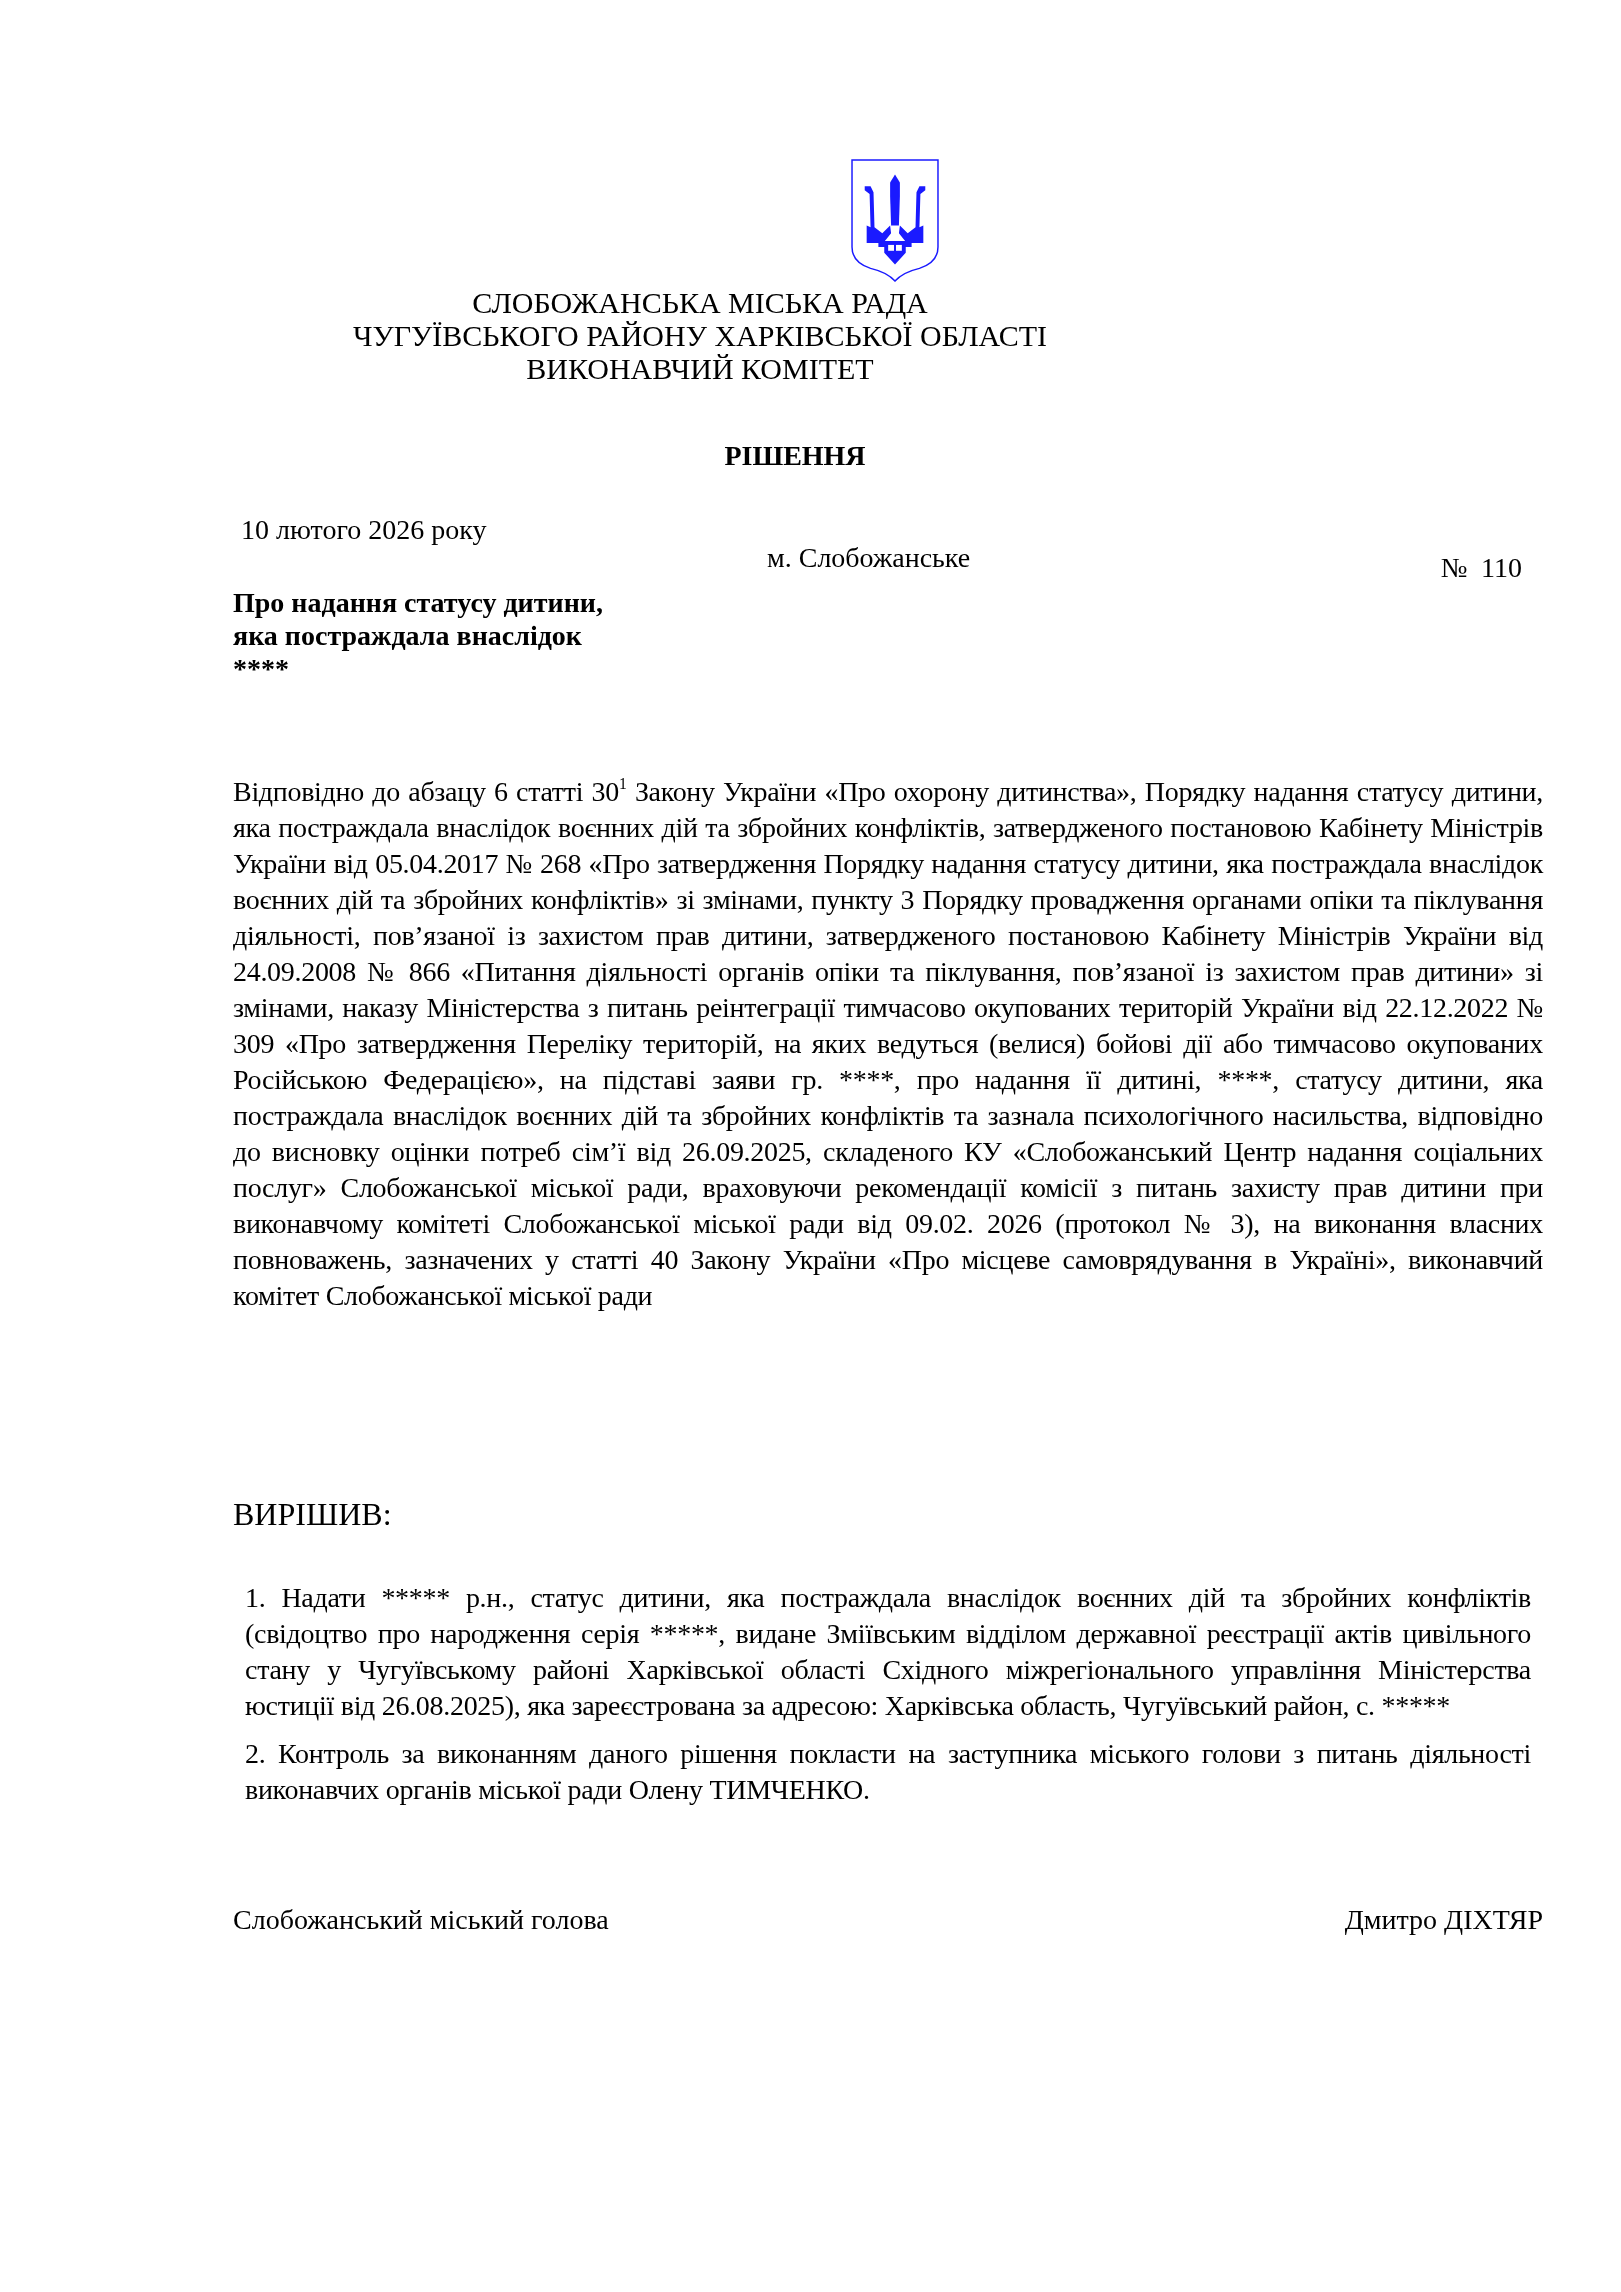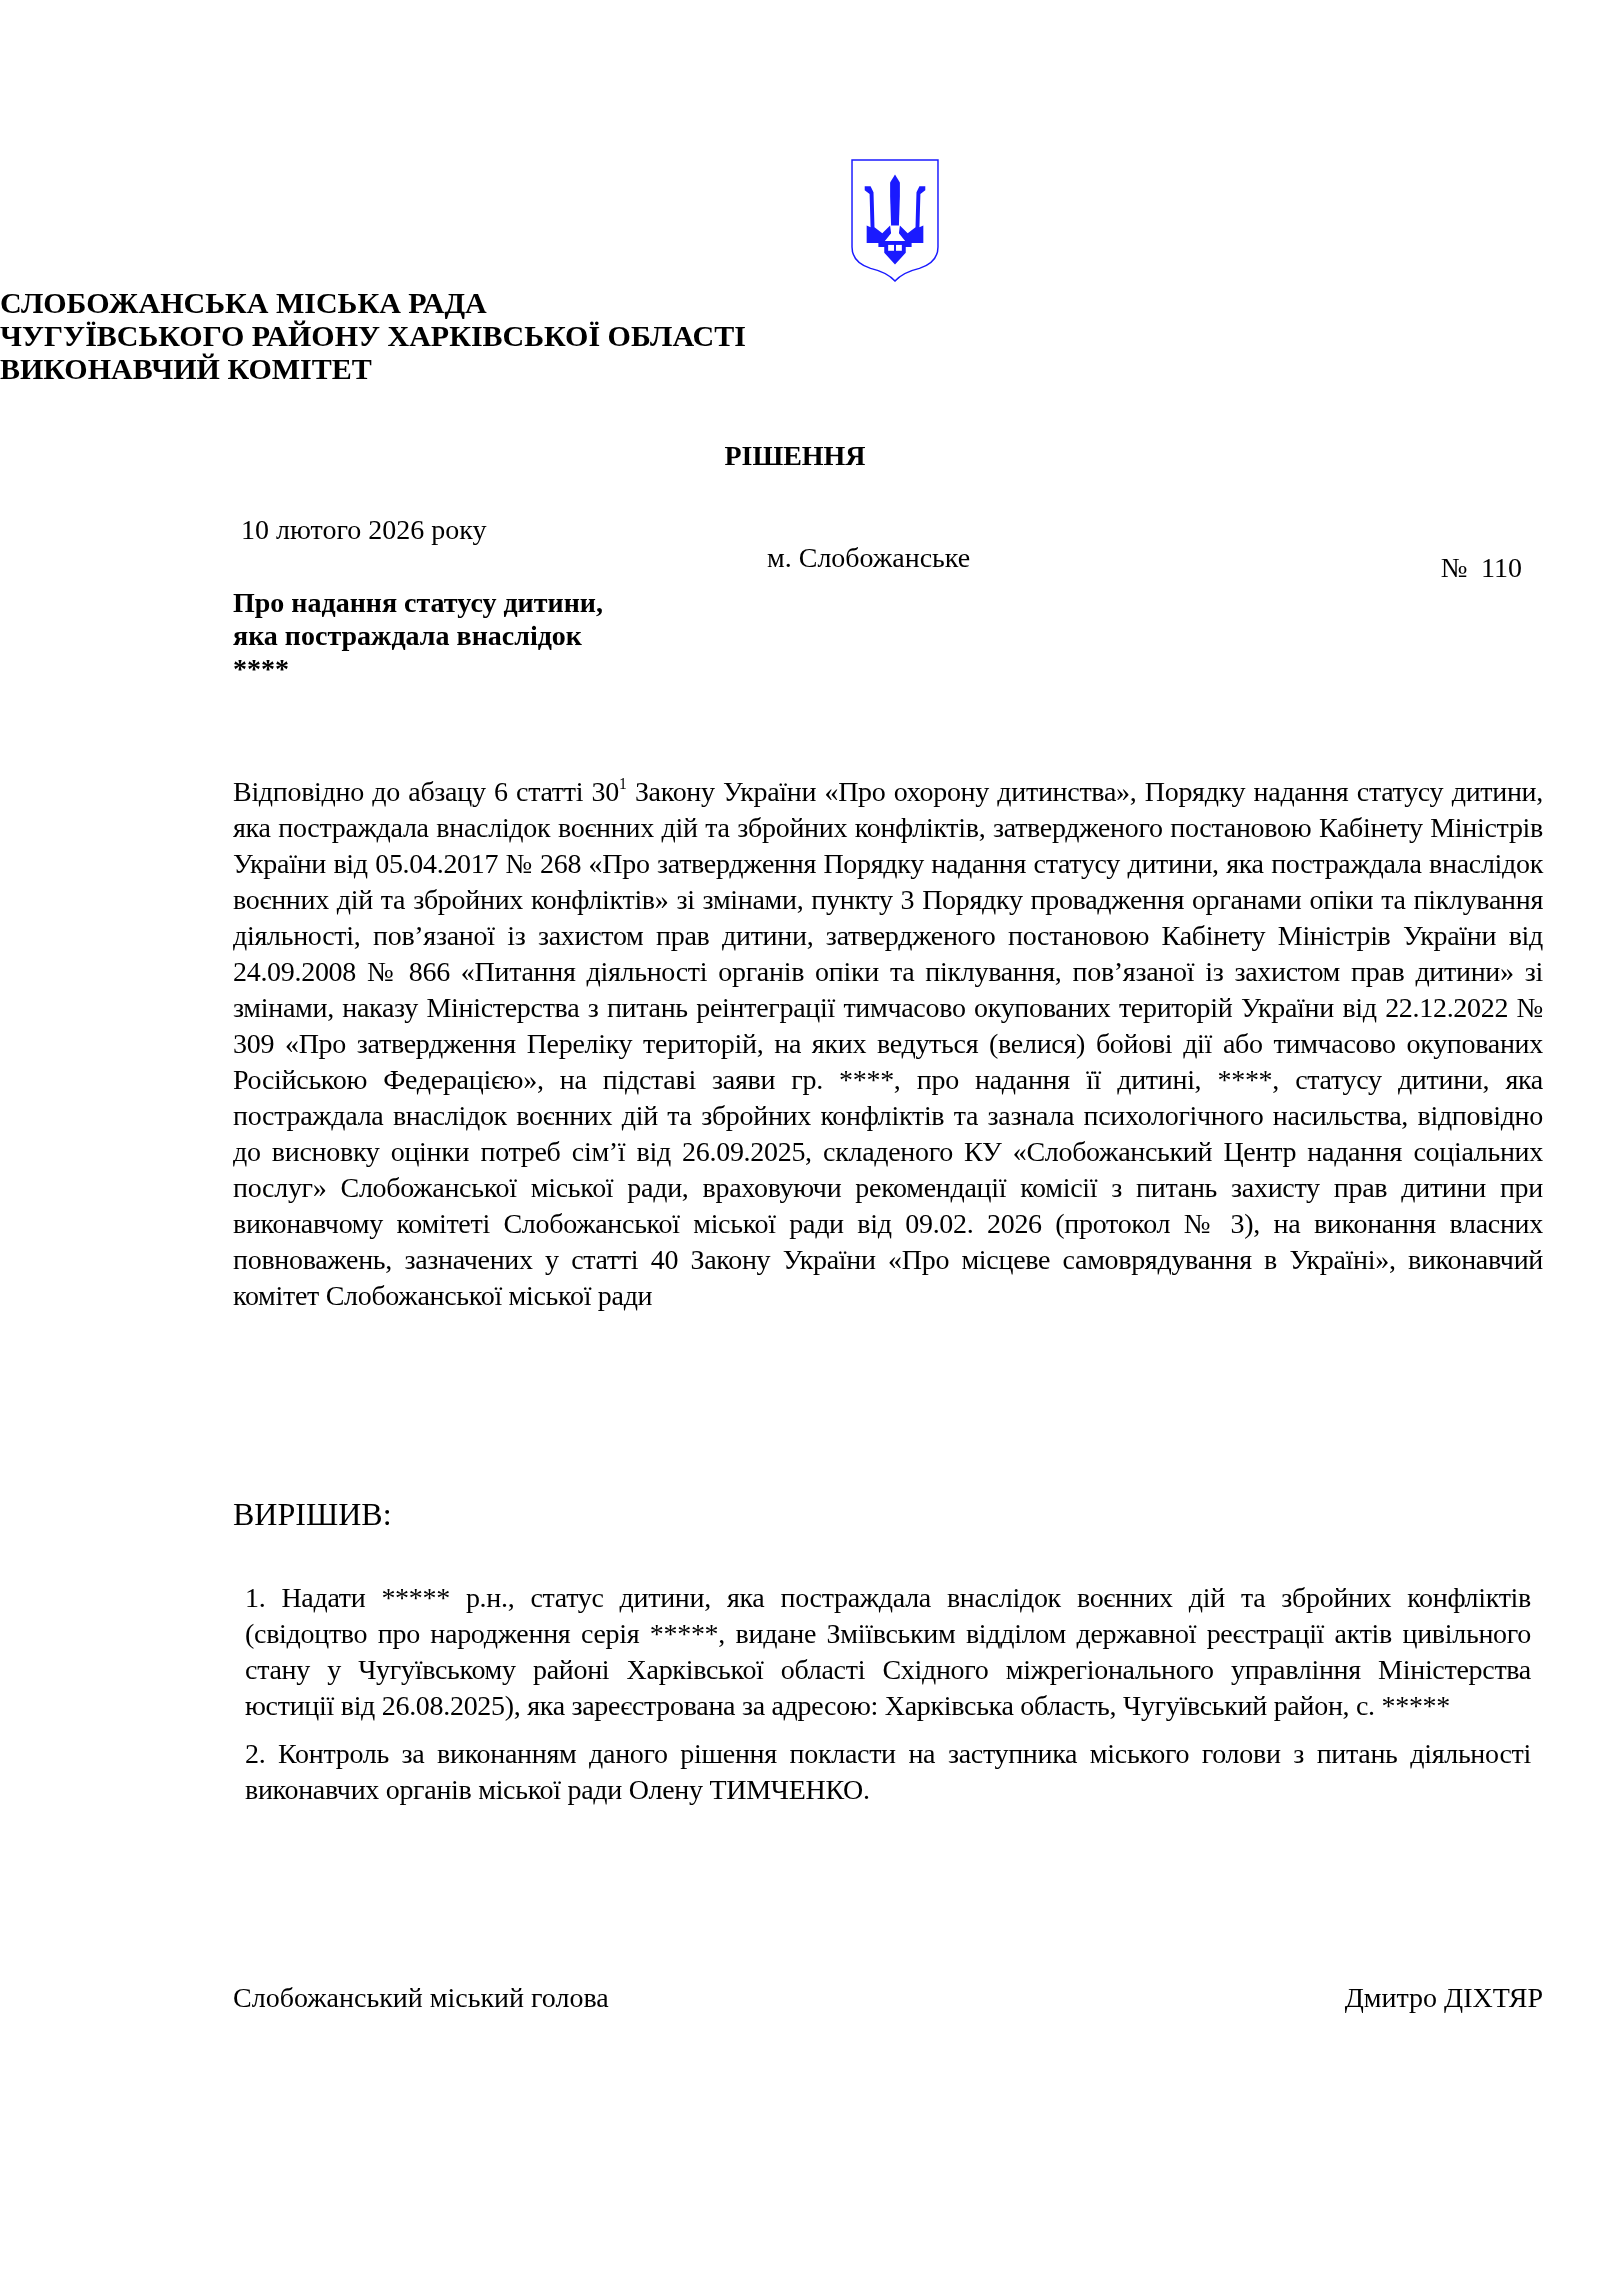--- a/index.html
+++ b/index.html
@@ -2,22 +2,22 @@
 <html><head>
 <meta charset="utf-8">
 <style>
   html, body { margin: 0; padding: 0; background: #ffffff; }
   body { width: 1621px; height: 2293px; position: relative; overflow: hidden;
          font-family: "Liberation Serif", "DejaVu Serif", serif; color: #000; }
   .page { position: absolute; left: 0; top: 0; width: 1621px; height: 2293px; }
 
   .emblem { position: absolute; left: 849px; top: 157px; width: 92px; height: 127px; }
 
-  .header { position: absolute; left: 0; top: 286px; width: 1400px; text-align: left;
-            font-weight: bold; font-size: 30px; line-height: 33px; }
+  .header { position: absolute; left: 0; top: 286px; width: 1400px; text-align: center;
+            font-weight: normal; font-size: 30px; line-height: 33px; }
   .header div { white-space: nowrap; }
 
   .doc-type { position: absolute; left: 0; top: 439px; width: 1590px; text-align: center;
               font-weight: bold; font-size: 28px; line-height: 33px; }
 
   .meta-row { position: absolute; left: 241px; top: 512px; width: 1302px; height: 35px;
               font-size: 28px; line-height: 35px; }
   .meta-date { position: absolute; left: 0; top: 0; white-space: nowrap; }
   .meta-place { position: absolute; left: 526px; top: 0; white-space: nowrap; margin-top: 28px; }
   .meta-number { position: absolute; right: 21px; top: 0; white-space: nowrap; margin-top: 38px; }
@@ -31,21 +31,21 @@
               font-size: 28px; line-height: 36px; text-align: justify;
               letter-spacing: -0.3px; }
   .preamble sup { font-size: 15.7px; line-height: 0; vertical-align: 11.8px; }
 
   .decided { position: absolute; left: 233px; top: 1497px; font-size: 32px; line-height: 35px; }
 
   .items { position: absolute; left: 233px; top: 1568px; width: 1310px;
            font-size: 28px; line-height: 36px; text-align: justify; letter-spacing: -0.3px; }
   .items p { margin: 12px; }
 
-  .signature { position: absolute; left: 233px; top: 1980px; width: 1310px; height: 35px;
+  .signature { position: absolute; left: 233px; top: 1902px; width: 1310px; height: 35px;
                font-size: 28px; line-height: 35px; }
   .sig-title { position: absolute; left: 0; top: 0; white-space: nowrap; }
   .sig-name { position: absolute; right: 0; top: 0; white-space: nowrap; }
 </style>
 </head>
 <body>
 
 <div class="page">
 
   <div class="emblem">

